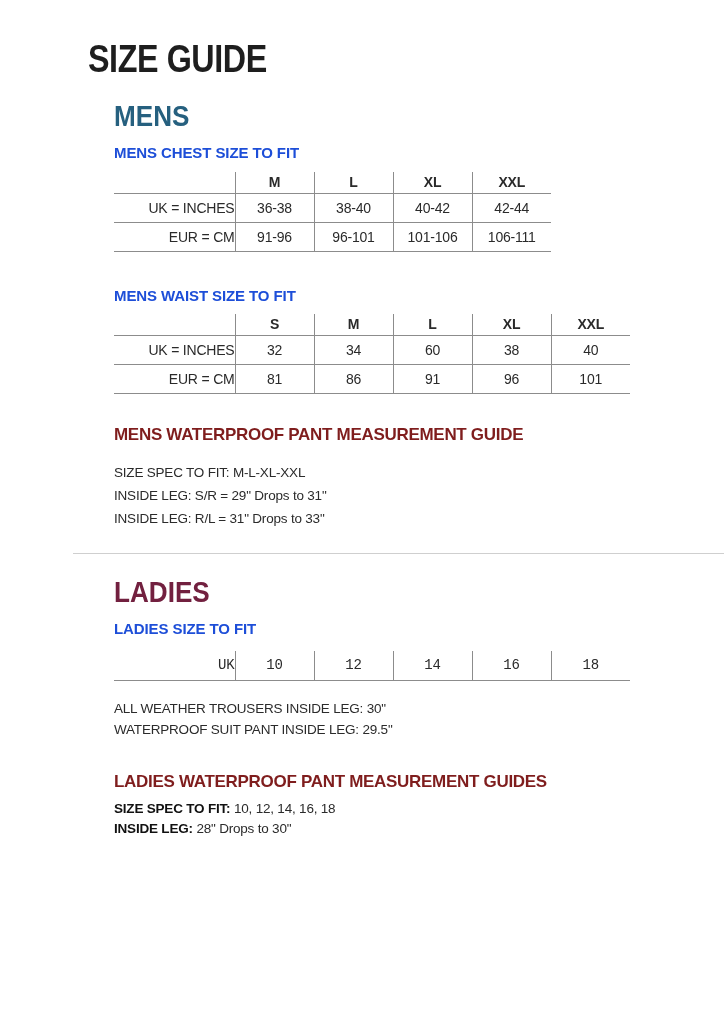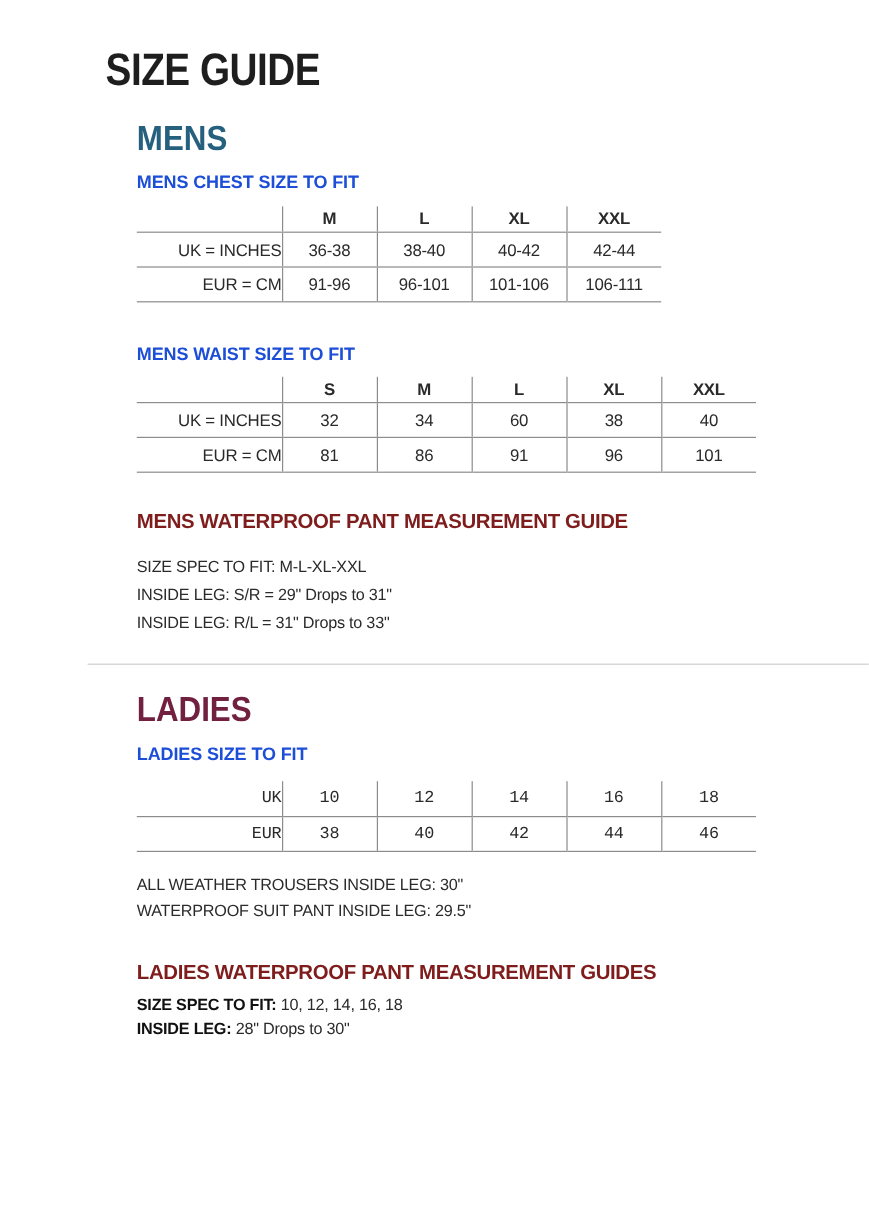--- a/index.html
+++ b/index.html
@@ -200,28 +200,20 @@
       </colgroup>
       <tbody>
         <tr>
           <td class="label">UK</td>
           <td class="val">10</td>
           <td class="val">12</td>
           <td class="val">14</td>
           <td class="val">16</td>
           <td class="val">18</td>
         </tr>
-        <tr>
-          <td class="label">EUR</td>
-          <td class="val">38</td>
-          <td class="val">40</td>
-          <td class="val">42</td>
-          <td class="val">44</td>
-          <td class="val">46</td>
-        </tr>
       </tbody>
     </table>
 
     <p class="note-line first">ALL WEATHER TROUSERS INSIDE LEG: 30"</p>
     <p class="note-line">WATERPROOF SUIT PANT INSIDE LEG: 29.5"</p>
 
     <h4 class="guide-title">LADIES WATERPROOF PANT MEASUREMENT GUIDES</h4>
     <p class="bold-label-line first"><span class="lbl">SIZE SPEC TO FIT:</span>
       <span>10, 12, 14, 16, 18</span></p>
     <p class="bold-label-line"><span class="lbl">INSIDE LEG:</span>

